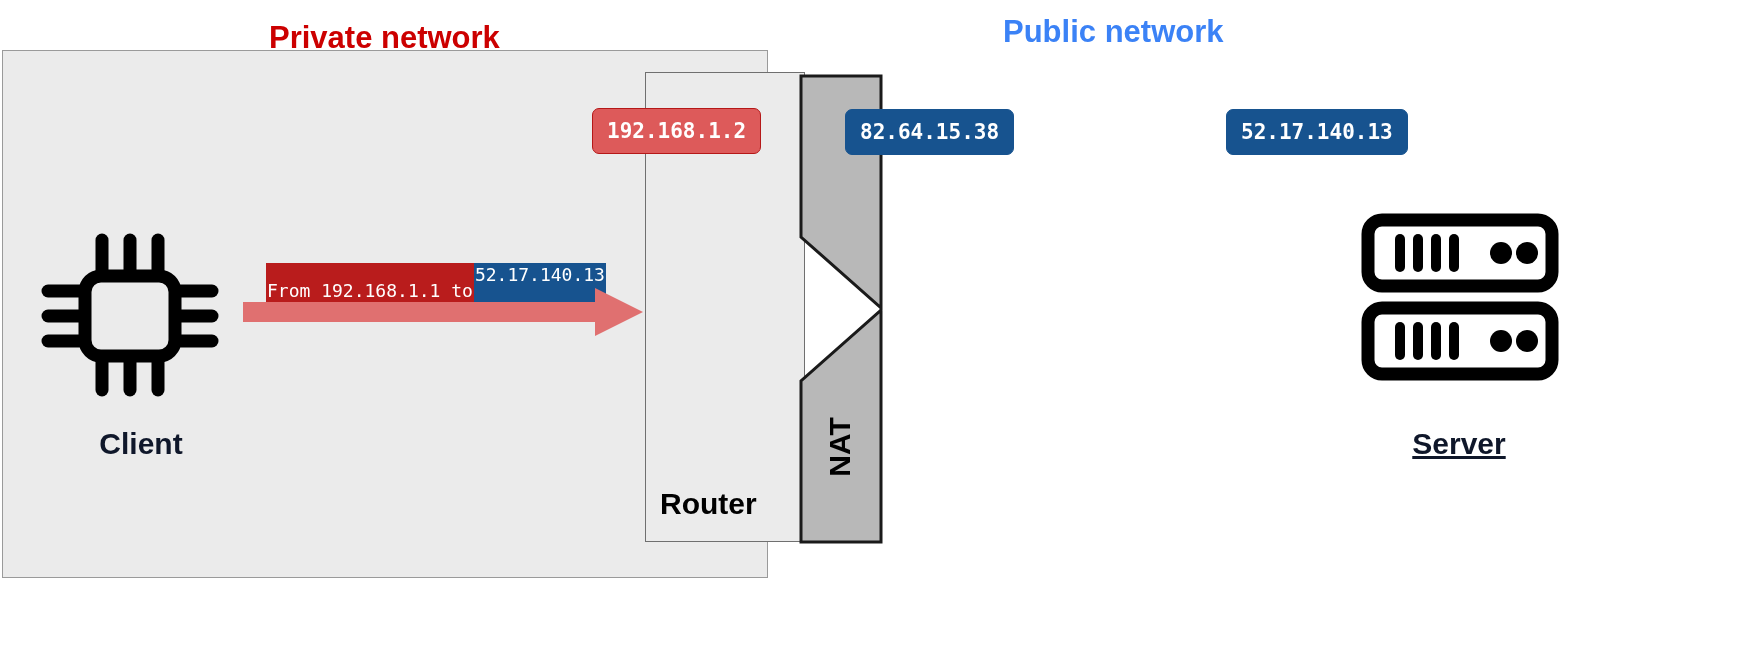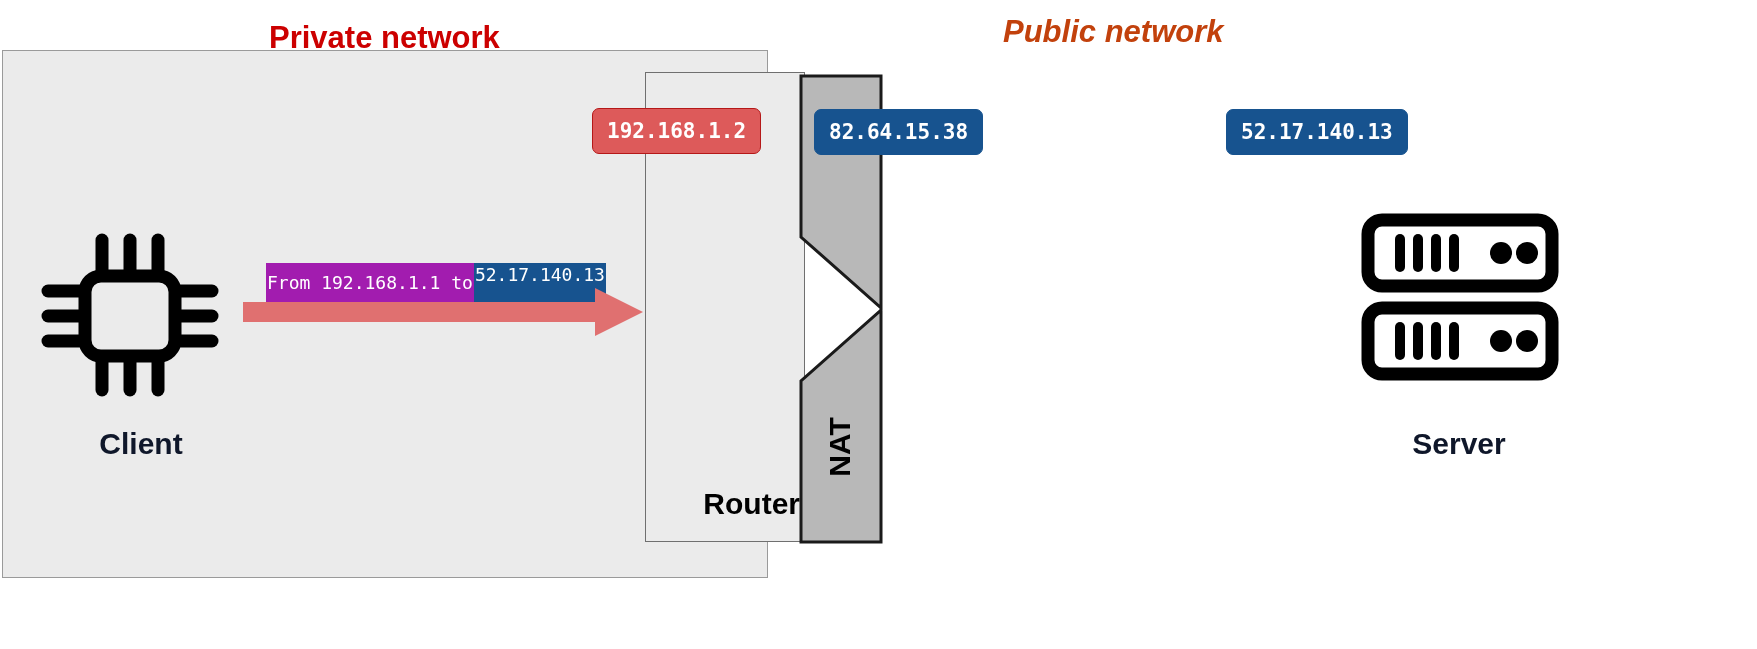--- a/index.html
+++ b/index.html
@@ -13,21 +13,21 @@
 
   
   .zone-title {
     position: absolute;
     font-weight: bold;
     font-size: 31px;
     letter-spacing: 0px;
     white-space: nowrap;
   }
   #private-title { left: 245px; top: 20px; color: #cc0000; margin-left: 24px; }
-  #public-title  { left: 1003px; top: 14px; color: #c2410c; font-style: italic; }
+  #public-title  { left: 1003px; top: 14px; color: #3b82f6; }
 
   
   #private-zone {
     position: absolute;
     left: 2px; top: 50px;
     width: 766px; height: 528px;
     background: #ebebeb;
     border: 1px solid #9a9a9a;
   }
 
@@ -36,21 +36,21 @@
     position: absolute;
     left: 645px; top: 72px;
     width: 160px; height: 470px;
     background: #ebebeb;
     border: 1.5px solid #6f6f6f;
   }
   #router-label {
     position: absolute;
     left: 660px; top: 487px;
     width: 140px;
-    text-align: right;
+    text-align: left;
     font-size: 30px;
     font-weight: bold;
     color: #000;
   }
 
   
   #nat-shape {
     position: absolute;
     left: 798px; top: 74px;
     width: 86px; height: 470px;
@@ -81,49 +81,49 @@
     justify-content: center;
     white-space: nowrap;
     padding: 0 14px;
     height: 46px;
   }
   .ip-badge.red  { background: #dd5a5a; border: 1.5px solid #b51818; }
   .ip-badge.blue { background: #17538f; border: 1.5px solid #17538f; }
 
   #badge-client  { left: 33px;   top: 122px; }
   #badge-router-lan { left: 592px; top: 108px; text-align: center; }
-  #badge-router-wan { left: 814px; top: 109px; }
+  #badge-router-wan { left: 845px; top: 109px; }
   #badge-server  { left: 1226px; top: 109px; }
 
   
   #packet-label {
     position: absolute;
     left: 266px; top: 263px;
     display: flex;
     font-family: "DejaVu Sans Mono", monospace;
     font-size: 18px;
     line-height: 24px;
     white-space: nowrap;
   }
-  #packet-src { background: #a21caf; color: #ffffff; padding: 8px 1px; }
+  #packet-src { background: #b91c1c; color: #ffffff; padding: 16px 1px; }
   #packet-dst { background: #17538f; color: #ffffff; padding: 0 1px; }
 
   #arrow-wrap { position: absolute; left: 243px; top: 286px; }
 
   
   .device-label {
     position: absolute;
     font-size: 30px;
     font-weight: bold;
     color: #0f172a;
     text-align: center;
     white-space: nowrap;
   }
   #client-label { left: 60px;   top: 427px; width: 162px; }
-  #server-label { left: 1378px; top: 427px; width: 162px; }
+  #server-label { left: 1378px; top: 427px; width: 162px; text-decoration: underline; }
 
   
   #client-icon { position: absolute; left: 40px;  top: 228px; }
   #server-icon { position: absolute; left: 1360px; top: 212px; }
 </style>
 </head>
 <body>
 
 <div id="stage">
 

